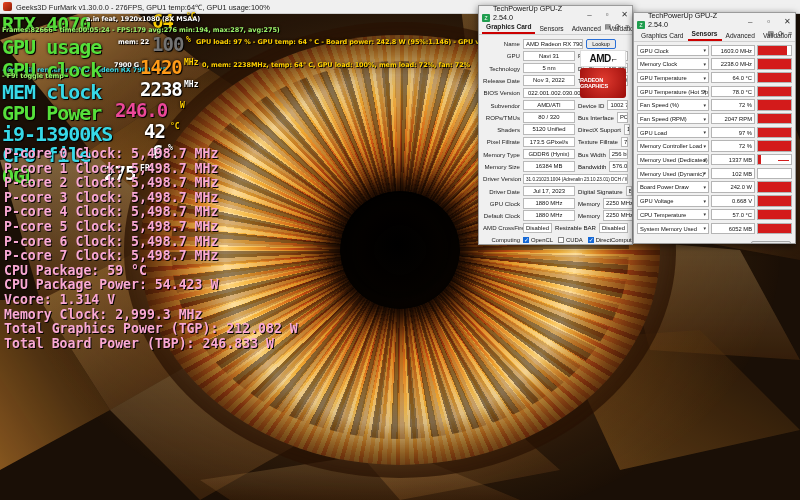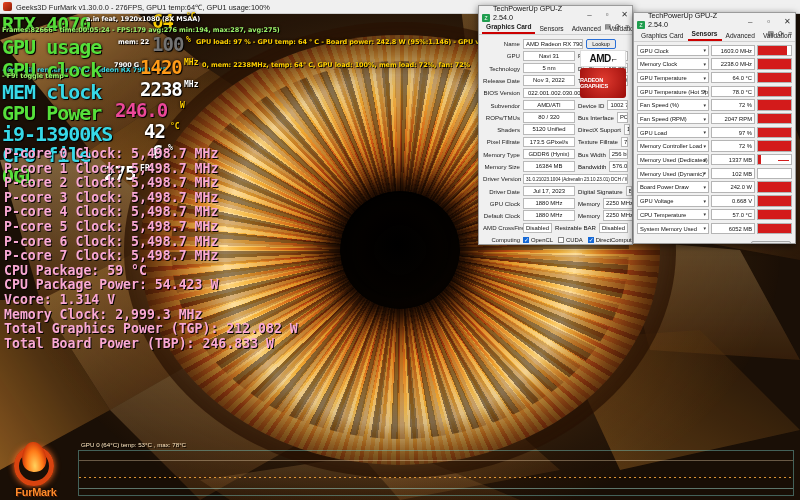--- a/index.html
+++ b/index.html
@@ -368,33 +368,20 @@
 P-core 5 Clock: 5,498.7 MHz
 P-core 6 Clock: 5,498.7 MHz
 P-core 7 Clock: 5,498.7 MHz
 CPU Package: 59 °C
 CPU Package Power: 54.423 W
 Vcore: 1.314 V
 Memory Clock: 2,999.3 MHz
 Total Graphics Power (TGP): 212.082 W
 Total Board Power (TBP): 246.833 W</div>
 
-  <div class="fm-foot">
-    <div class="fm-logo">
-      <div class="ring"></div>
-      <div class="flame"></div>
-      <div class="word">FurMark</div>
-    </div>
-    <div class="graph-box">
-      <div class="graph-caption">GPU 0 (64°C) temp: 53°C , max: 78°C</div>
-      <div class="graph-line" style="top:26px"></div>
-      <div style="position:absolute;left:0;right:0;top:9px;height:1px;background:rgba(255,230,190,.35)"></div>
-      <div style="position:absolute;left:0;right:0;bottom:6px;height:1px;background:rgba(160,220,210,.5)"></div>
-    </div>
-  </div>
 
   <div class="gpuz" id="gz1" style="left:478px; top:5px; width:155px; height:240px;">
     <div class="gz-tb">
       <span class="gz-ico">Z</span>
       <span>TechPowerUp GPU-Z 2.54.0</span>
       <span class="sp"></span>
       <span class="gz-btn">–</span>
       <span class="gz-btn">▫</span>
       <span class="gz-btn close">✕</span>
     </div>

